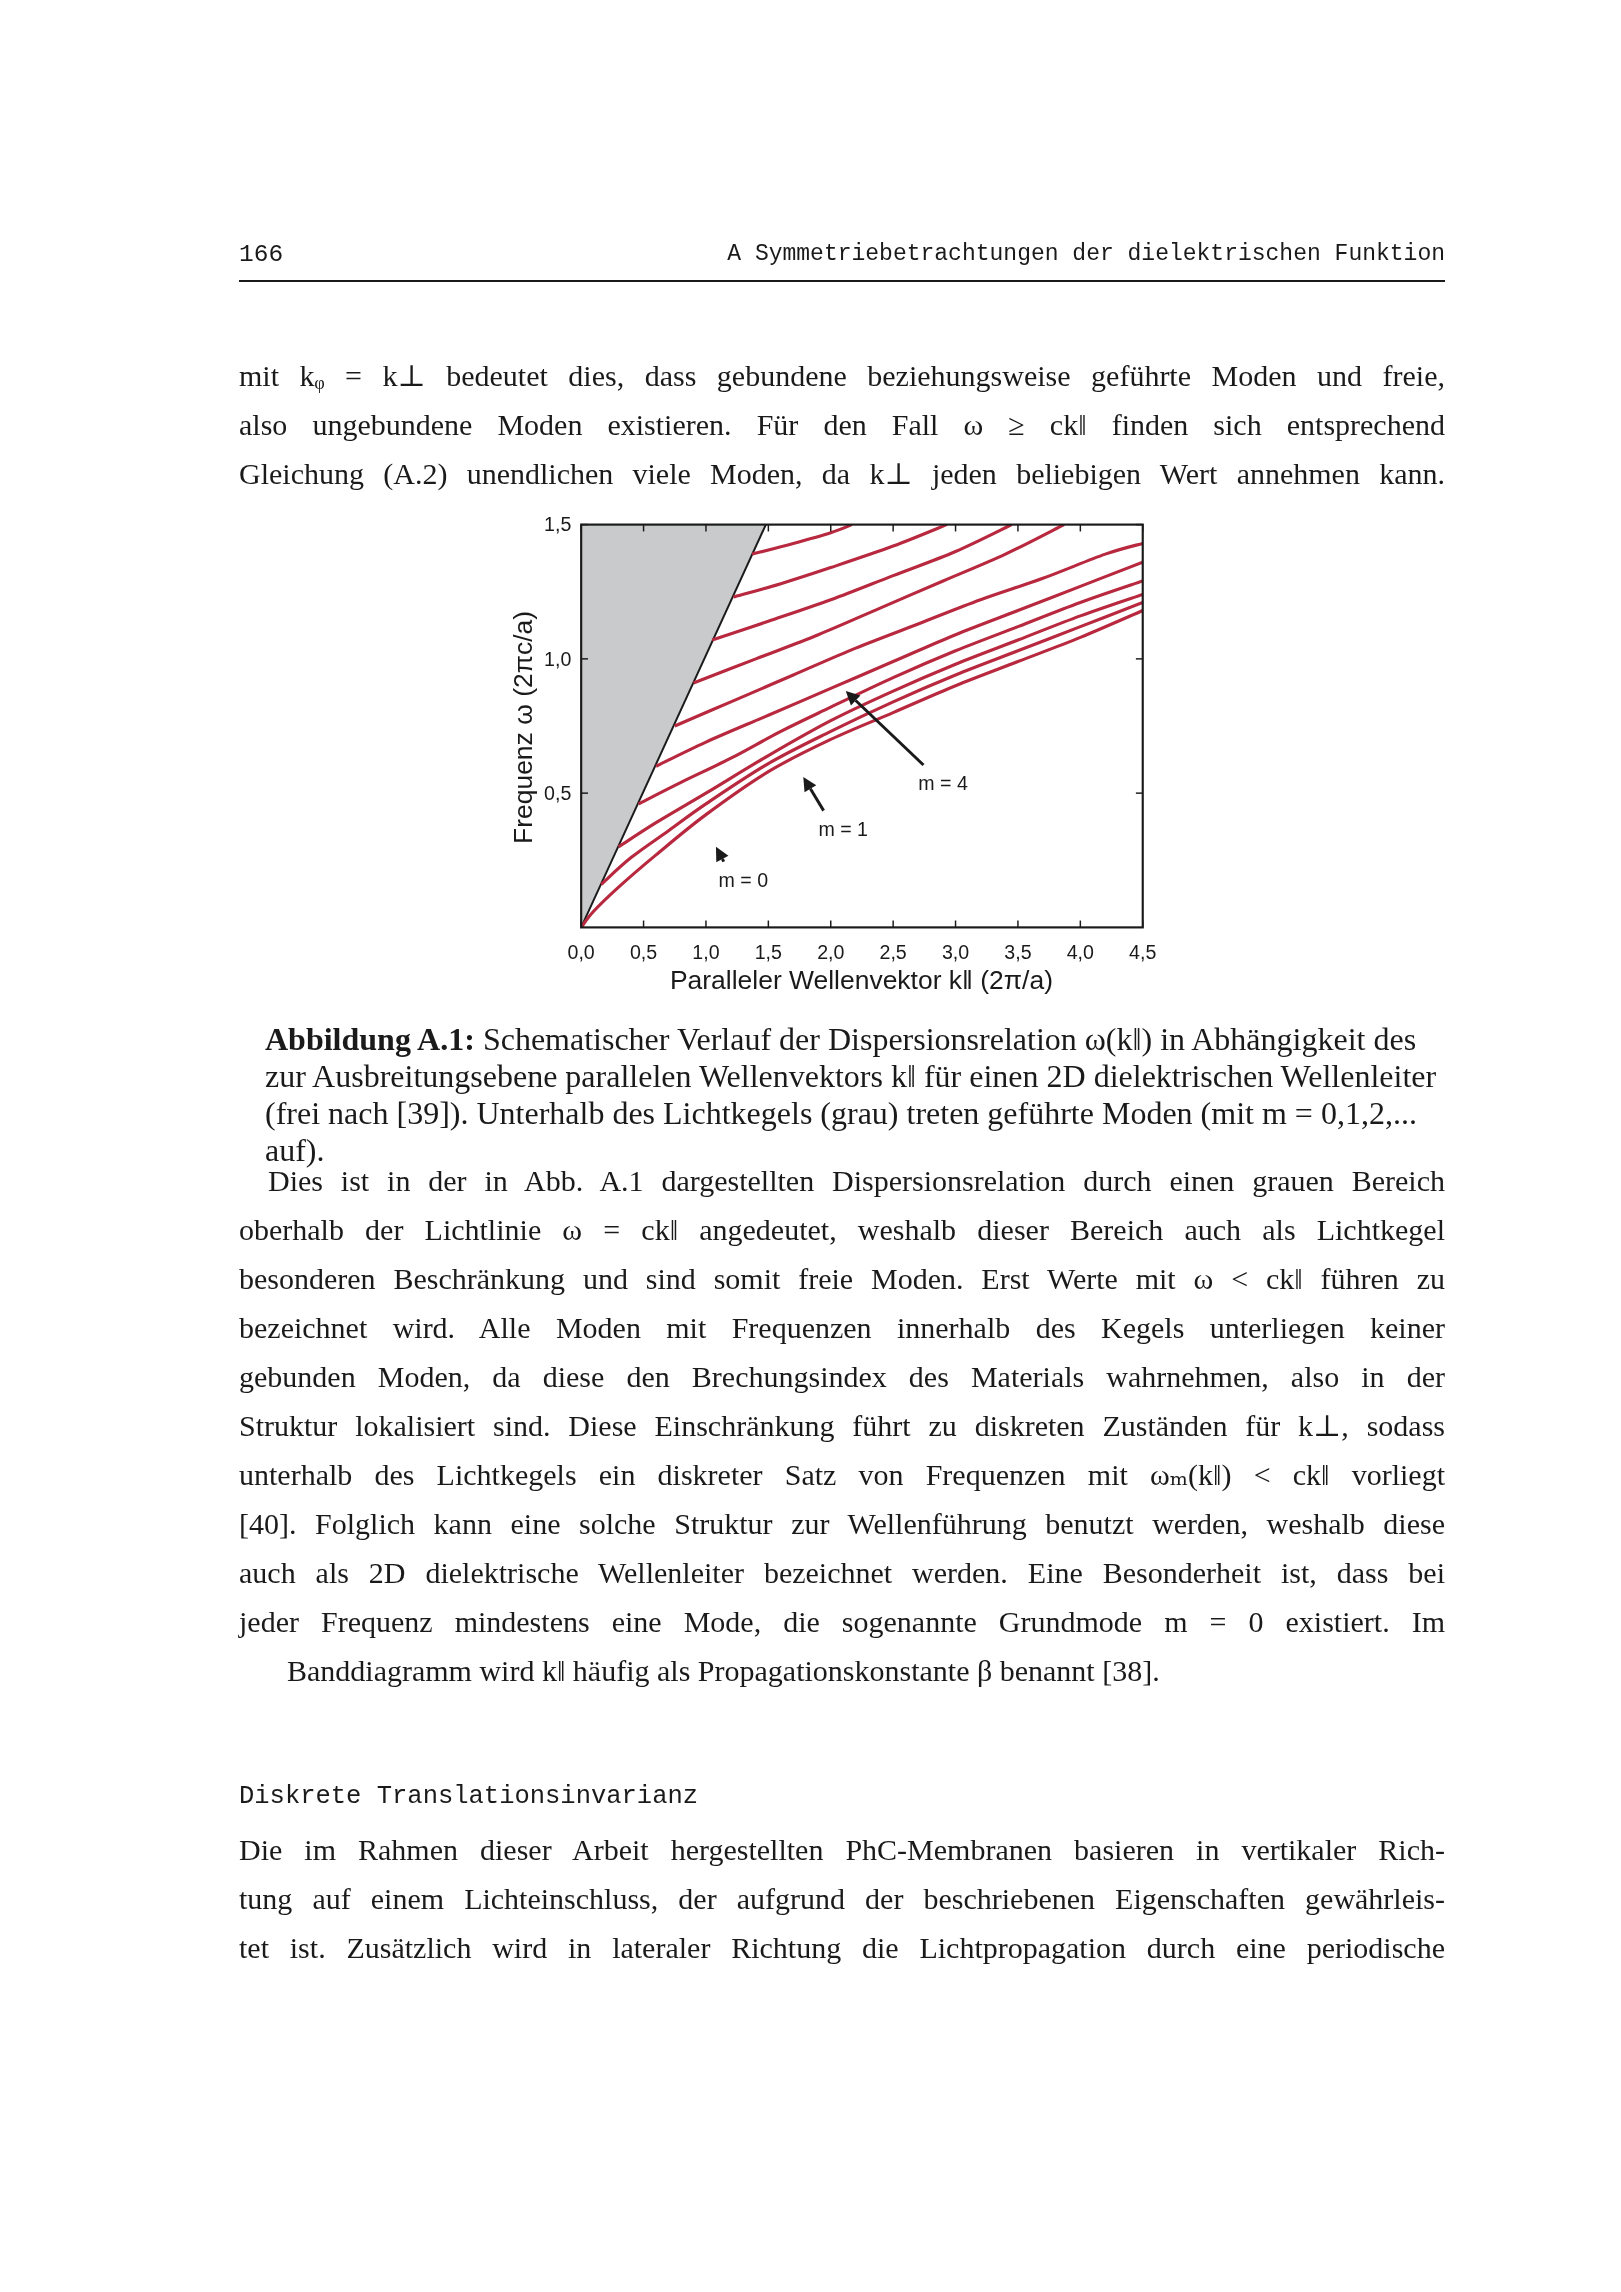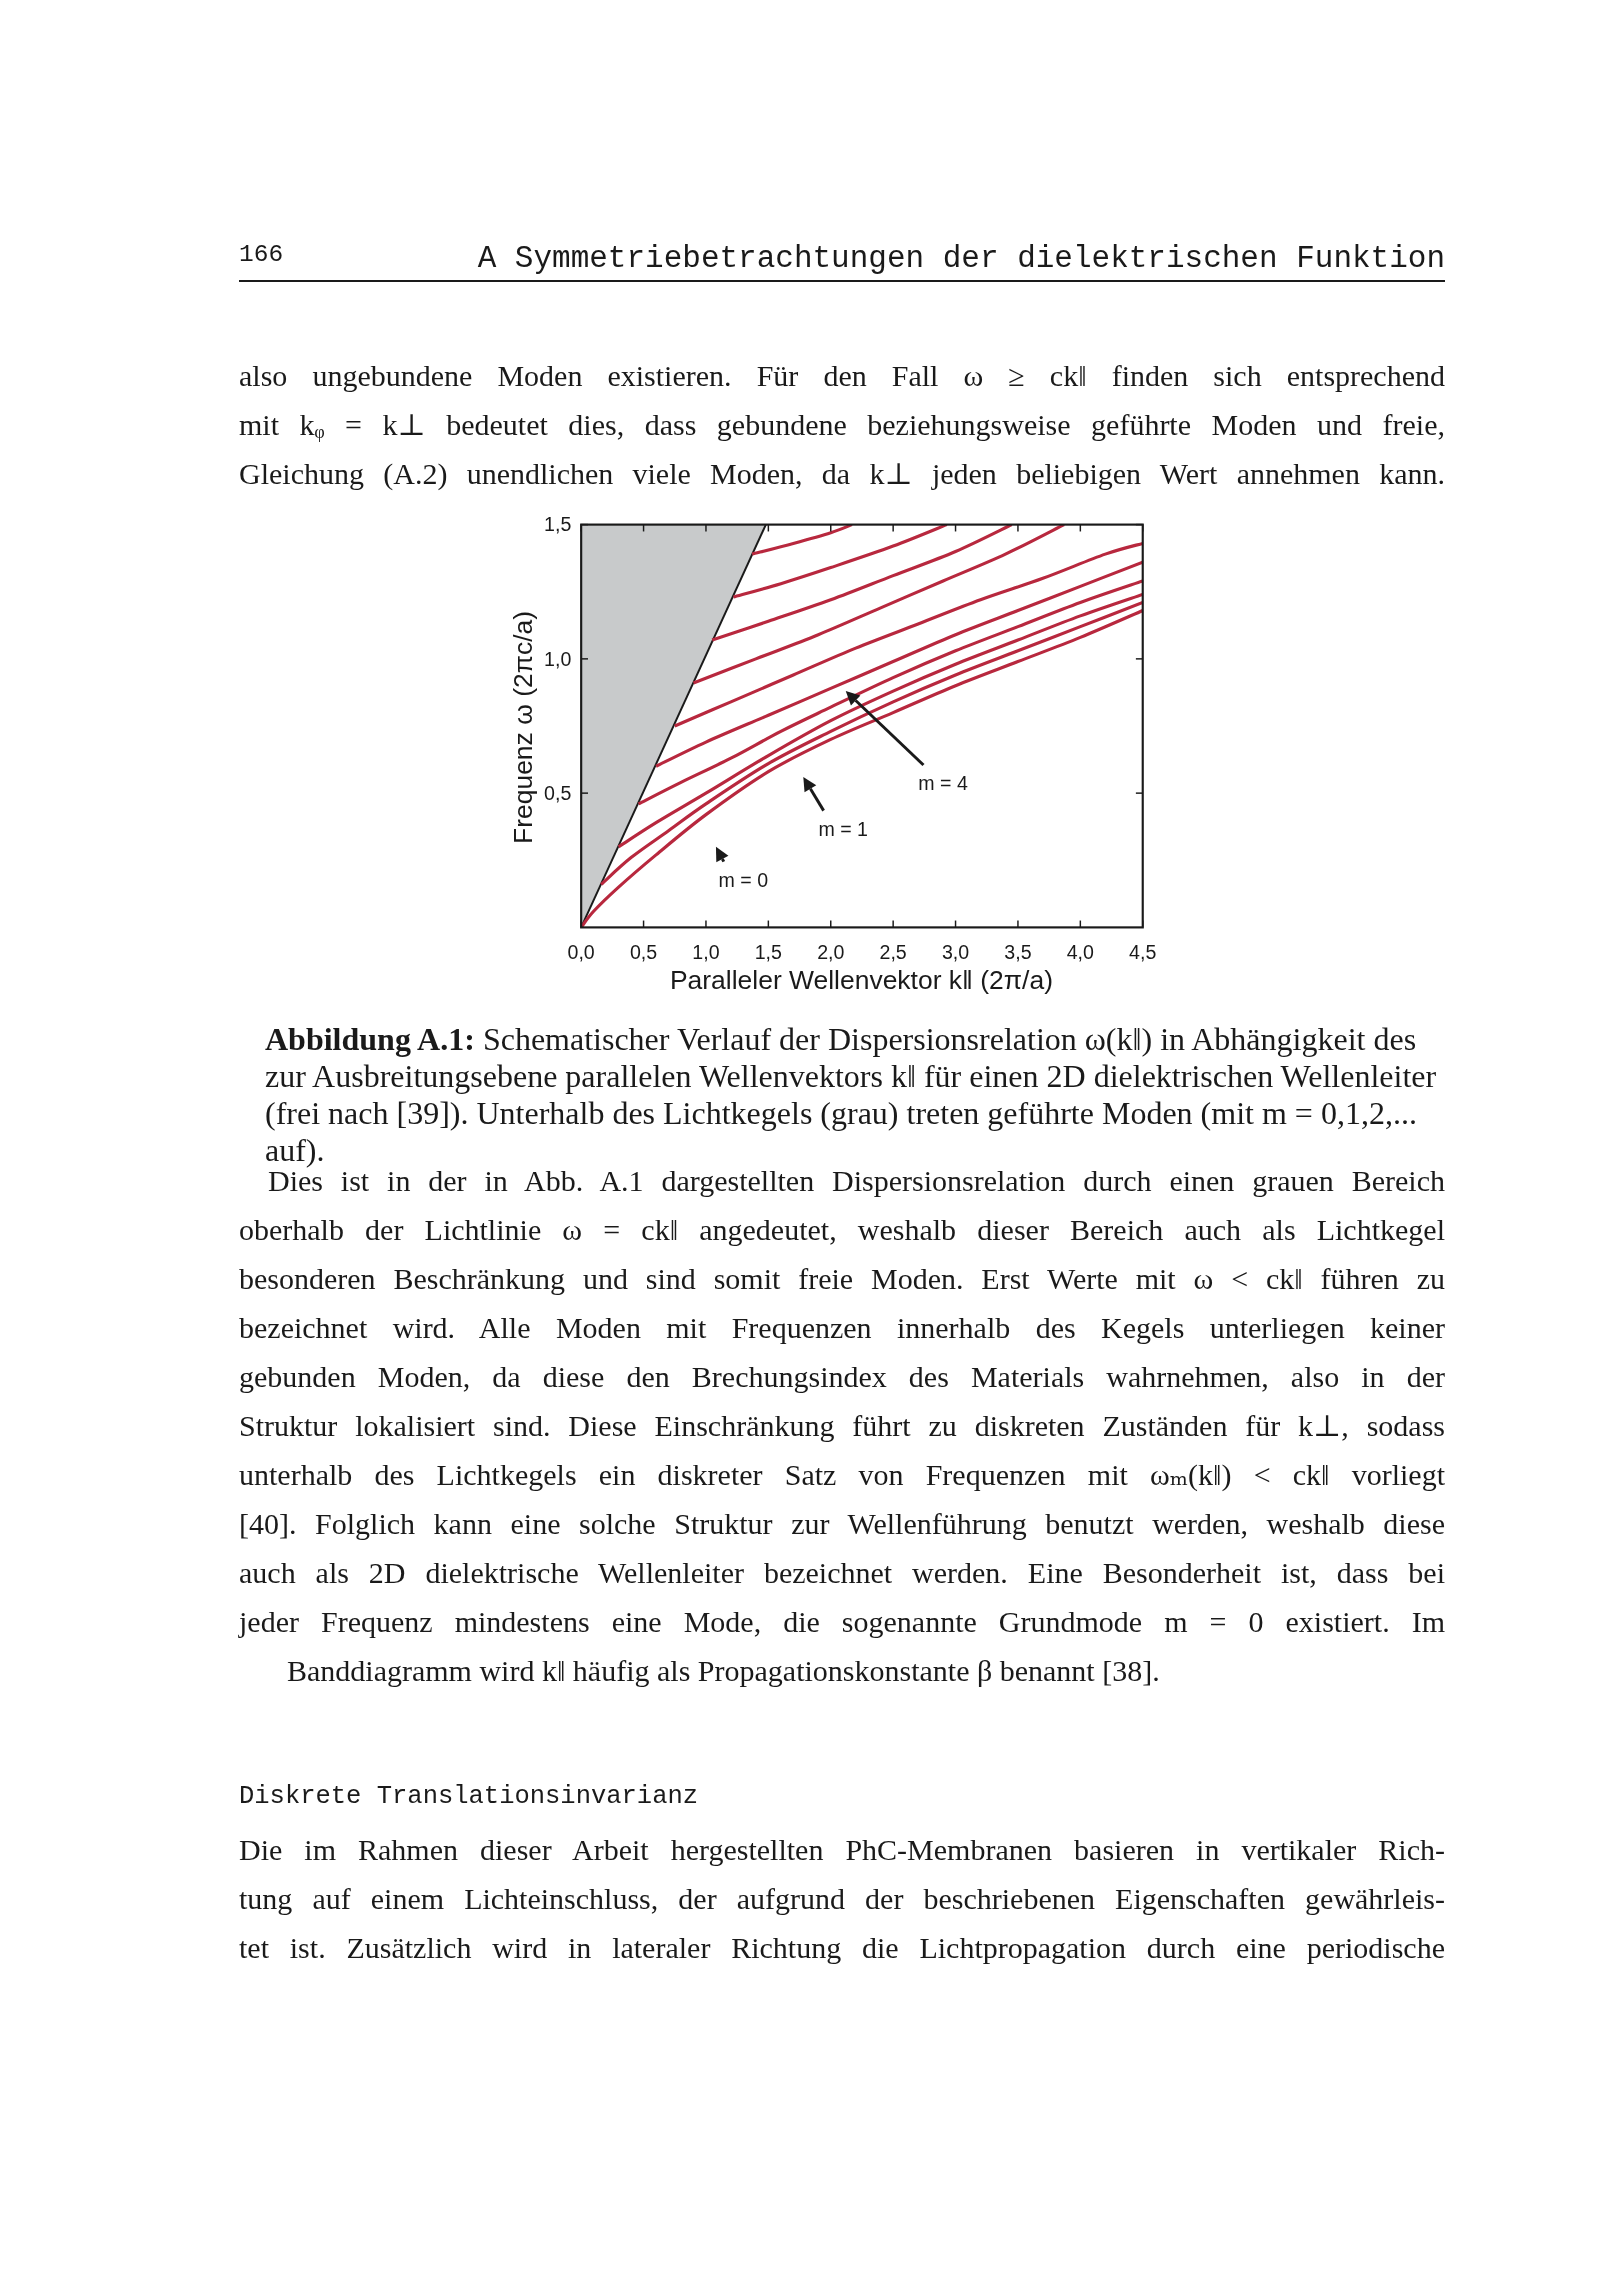--- a/index.html
+++ b/index.html
@@ -1,40 +1,40 @@
 <!DOCTYPE html>
 <html><head>
 <meta charset="utf-8">
 <style>
   html, body { margin: 0; padding: 0; background: #ffffff; }
   body { width: 1621px; height: 2293px; position: relative; overflow: hidden; color: #1a1a1a; }
   .serif { font-family: "Liberation Serif", "DejaVu Serif", serif; }
   .sans { font-family: Liberation Mono, monospace; }
   .header { position: absolute; left: 239px; top: 241px; width: 1206px; height: 39px; border-bottom: 2.9px solid #1a1a1a; }
   .page-num { position: absolute; left: 0; top: 0; font-size: 24.5px; }
-  .running-title { position: absolute; right: 0; top: 0; font-size: 31px; }
+  .running-title { position: absolute; right: 0; top: 0; font-size: 23px; }
   .para { position: absolute; left: 239px; width: 1206px; font-size: 30px; line-height: 49px; text-align: justify; }
   .para .line { display: block; white-space: nowrap; text-align-last: justify; }
   .para .line.last { text-align-last: left; margin-left: 48px; }
   .caption { position: absolute; left: 265px; width: 1157px; font-size: 32px; line-height: 37px; }
   .caption .line { display: block; white-space: nowrap; }
   .heading { position: absolute; left: 239px; top: 1782px; font-size: 25.5px; }
   svg text { font-family: "Liberation Sans", "DejaVu Sans", sans-serif; }
 </style>
 </head>
 <body>
 
 <div class="header sans">
   <span class="page-num">166</span>
   <span class="running-title">A  Symmetriebetrachtungen der dielektrischen Funktion</span>
 </div>
 
 <div class="para serif" style="top:351px;">
+  <span class="line">mit kᵩ = k⊥ bedeutet dies, dass gebundene beziehungsweise geführte Moden und freie,</span>
   <span class="line">also ungebundene Moden existieren. Für den Fall ω ≥ ck‖ finden sich entsprechend</span>
-  <span class="line">mit kᵩ = k⊥ bedeutet dies, dass gebundene beziehungsweise geführte Moden und freie,</span>
   <span class="line">Gleichung (A.2) unendlichen viele Moden, da k⊥ jeden beliebigen Wert annehmen kann.</span>
 </div>
 
 <svg id="chart" width="1621" height="1010" style="position:absolute;left:0;top:0;" xmlns="http://www.w3.org/2000/svg" viewBox="0 0 1654 1030">
   <g id="plot-layer">
       <defs>
         <clipPath id="plotclip">
           <rect x="593" y="535" width="573" height="411"></rect>
         </clipPath>
       </defs>

